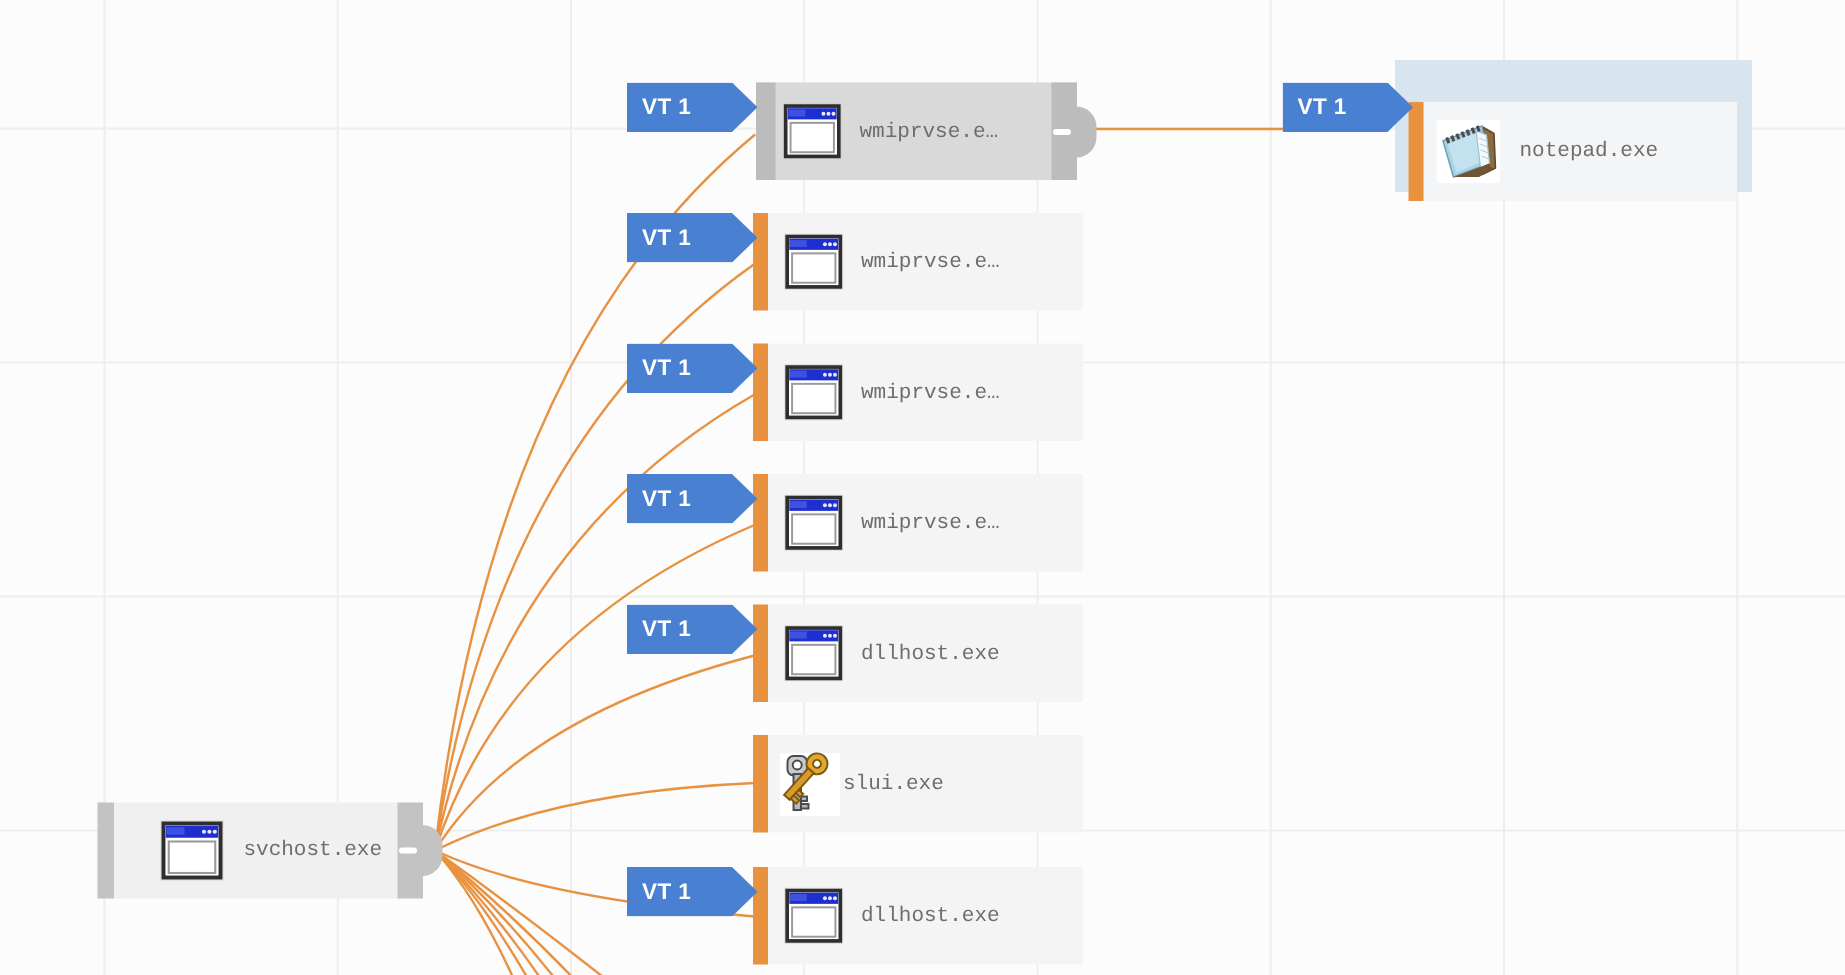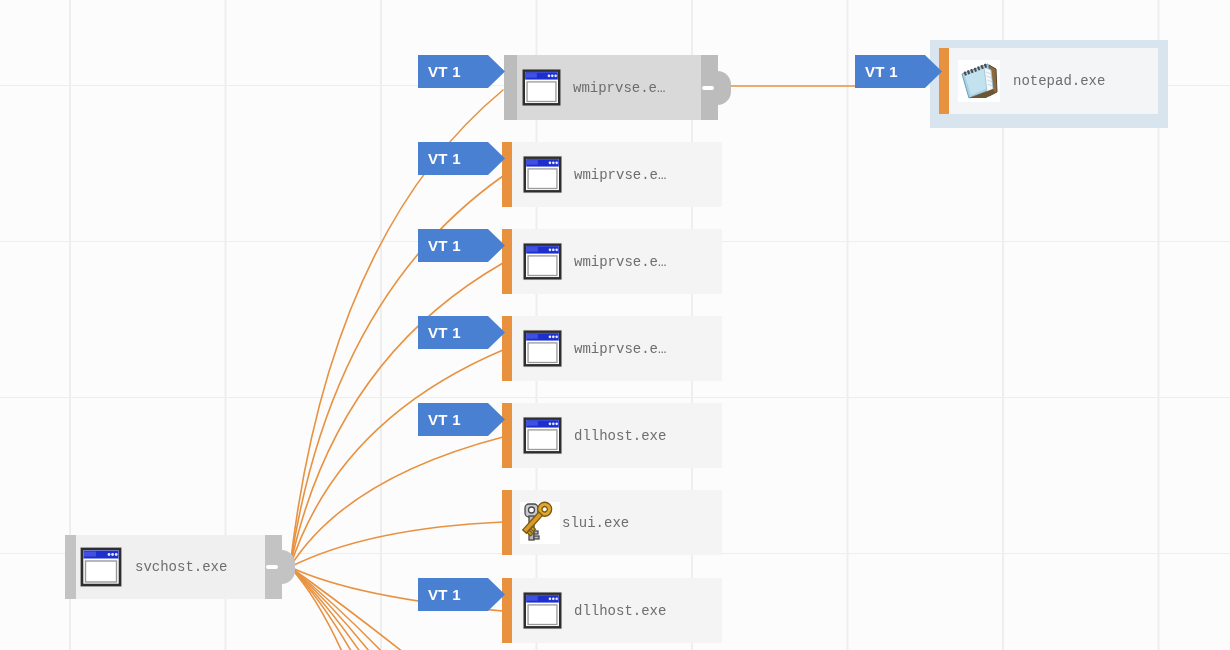--- a/index.html
+++ b/index.html
@@ -58,21 +58,21 @@
     display:flex;align-items:center;
     padding-left:10px;
     letter-spacing:.3px;
     cursor:pointer;
   }
 
   .highlight-frame{
     position:absolute;z-index:2;
     background:var(--highlight-frame,#d8e5ee);
   }
-  .highlight-frame .node{position:absolute;left:9px;top:8px;background:var(--highlight-node-bg,#f3f5f6);}
+  .highlight-frame .node{position:absolute;left:9px;top:28px;background:var(--highlight-node-bg,#f3f5f6);}
 </style>
 </head>
 <body>
 
 <div id="canvas">
 
   <svg id="edges" width="1230" height="650" viewBox="0 0 1230 650">
     <path d="M290,567 Q328,235 503,90"></path>
     <path d="M290,567 Q330,298 503,176"></path>
     <path d="M290,567 Q334,360 503,263"></path>
@@ -82,21 +82,21 @@
     <path d="M290,567 Q356,598 503,611"></path>
     <path d="M290,567 Q318,598 344,656"></path>
     <path d="M290,567 Q322,600 354,656"></path>
     <path d="M290,567 Q326,602 363,656"></path>
     <path d="M290,567 Q331,603 373,656"></path>
     <path d="M290,567 Q337,605 386,656"></path>
     <path d="M290,567 Q346,607 408,656"></path>
     <path d="M731,86 L858,86"></path>
   </svg>
 
-  <div class="node" style="left:65px;top:535px;width:217px;height:64px;background:var(--root-node-bg,#f0f0f0);">
+  <div class="node" style="left:65px;top:535px;width:217px;height:64px;background:var(--root-node-bg,#f0f0f0);justify-content:center;">
     <div class="bump"></div>
     <div class="graybar-l"></div>
     <div class="graybar-r"></div>
     <div class="minus"></div>
     <svg class="icon" style="margin-left:14px" width="44" height="44" viewBox="0 0 44 44">
       <rect x="1" y="2" width="42" height="40" fill="#d6d6d6"></rect>
       <rect x="3" y="4" width="38" height="36" fill="#ffffff" stroke="#2e2e2e" stroke-width="2.6"></rect>
       <rect x="4.5" y="5.5" width="35" height="8" fill="#1e2fd0"></rect>
       <rect x="5" y="6.5" width="12" height="5" fill="#4050e0"></rect>
       <circle cx="30" cy="9.5" r="1.4" fill="#e9e9ff"></circle>

